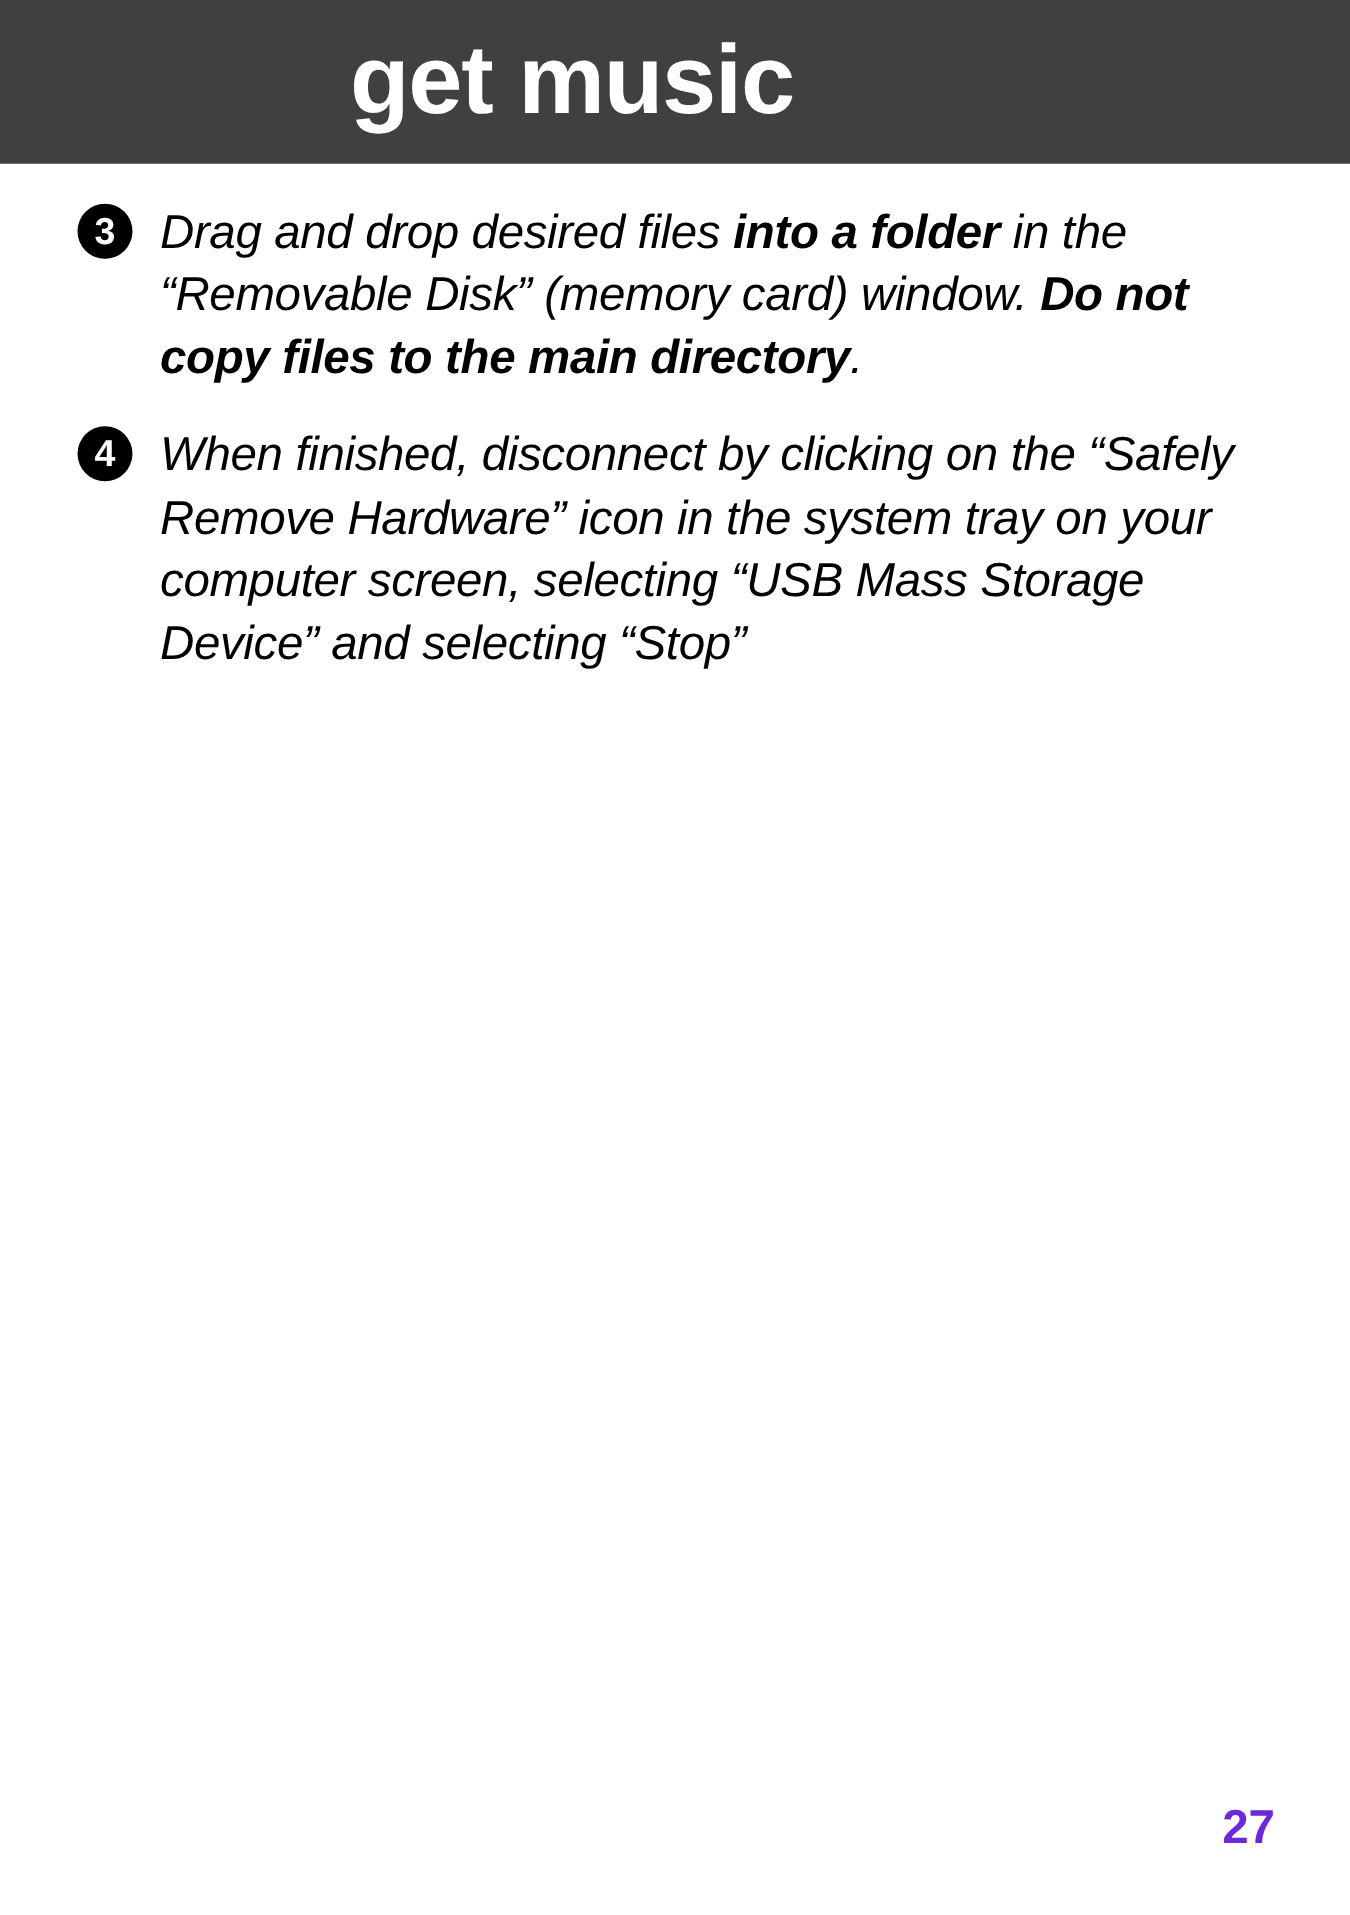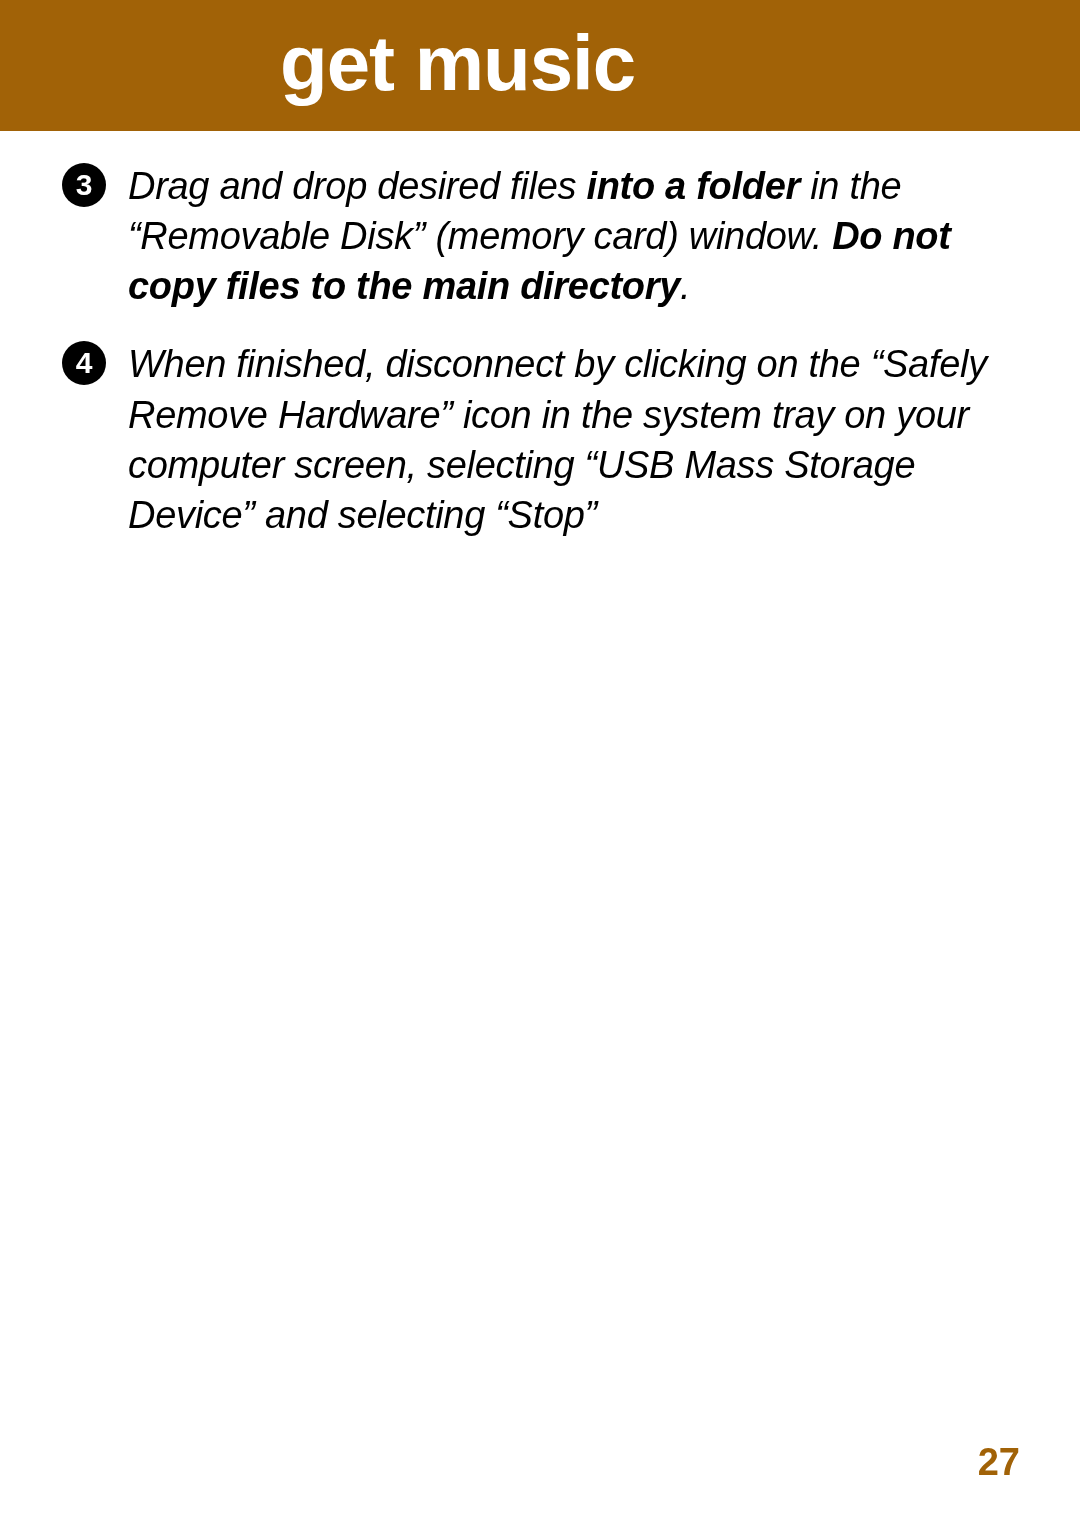--- a/index.html
+++ b/index.html
@@ -8,21 +8,21 @@
       box-sizing: border-box;
     }
     body {
       width: 1080px;
       height: 1532px;
       background: #ffffff;
       font-family: Arial, Helvetica, sans-serif;
       position: relative;
     }
     .header-bar {
-      background: #a16207;
+      background: #404040;
       width: 100%;
       padding: 18px 0 22px 0;
     }
     .header-title {
       color: #ffffff;
       font-size: 78px;
       font-weight: bold;
       padding-left: 280px;
       letter-spacing: -1px;
     }
@@ -56,21 +56,21 @@
     }
     .step-text b {
       font-weight: bold;
     }
     .page-number {
       position: absolute;
       bottom: 48px;
       right: 60px;
       font-size: 38px;
       font-weight: bold;
-      color: #a16207;
+      color: #6d28d9;
     }
   </style>
 </head>
 <body>
 
 <div class="header-bar">
   <div class="header-title">get music</div>
 </div>
 
 <div class="content">

